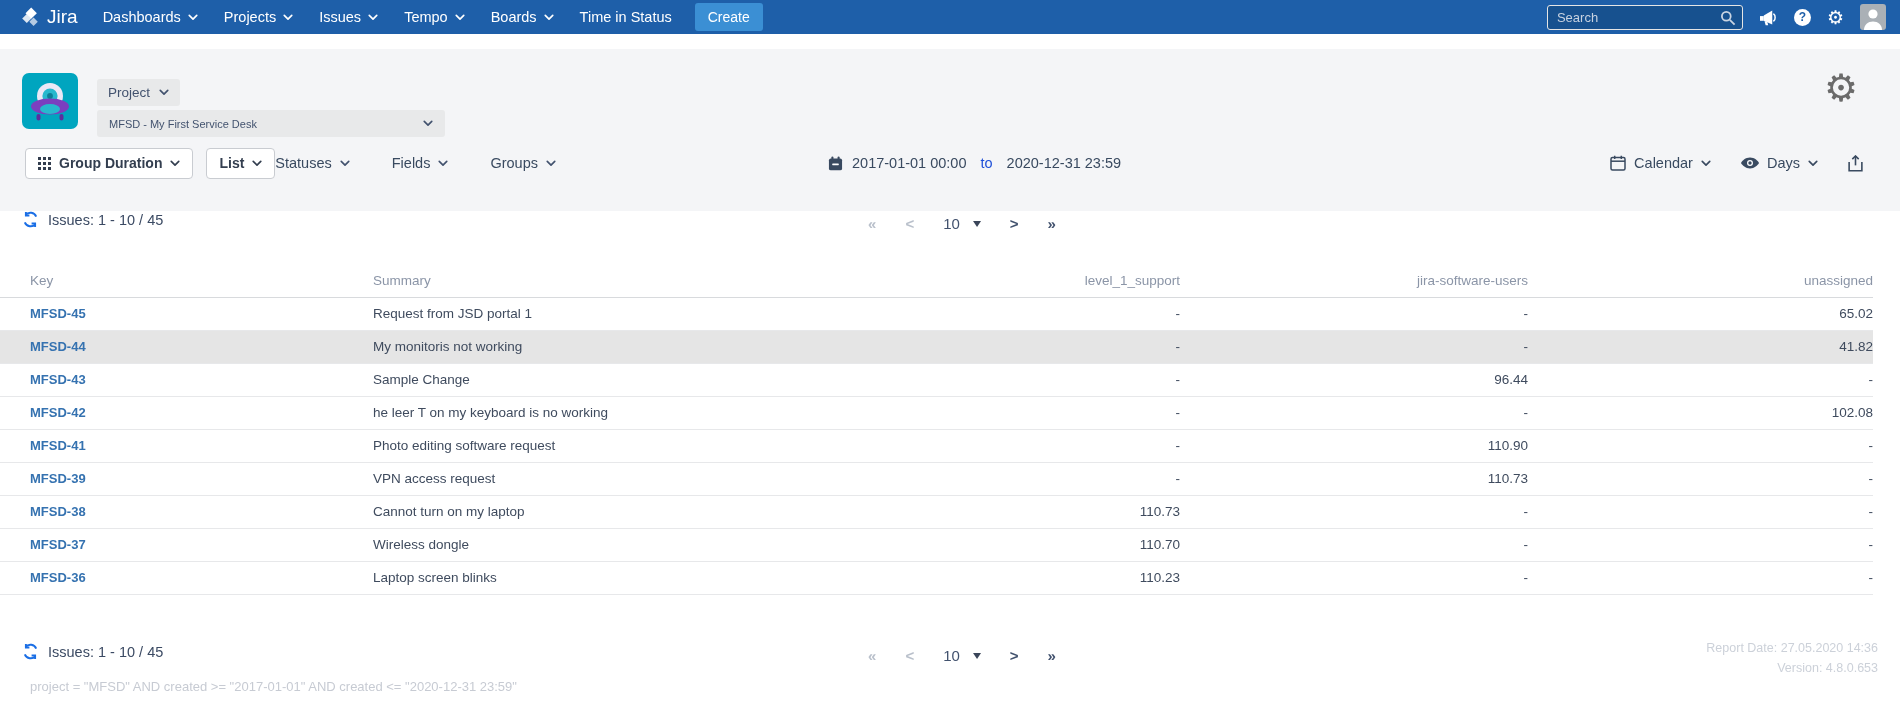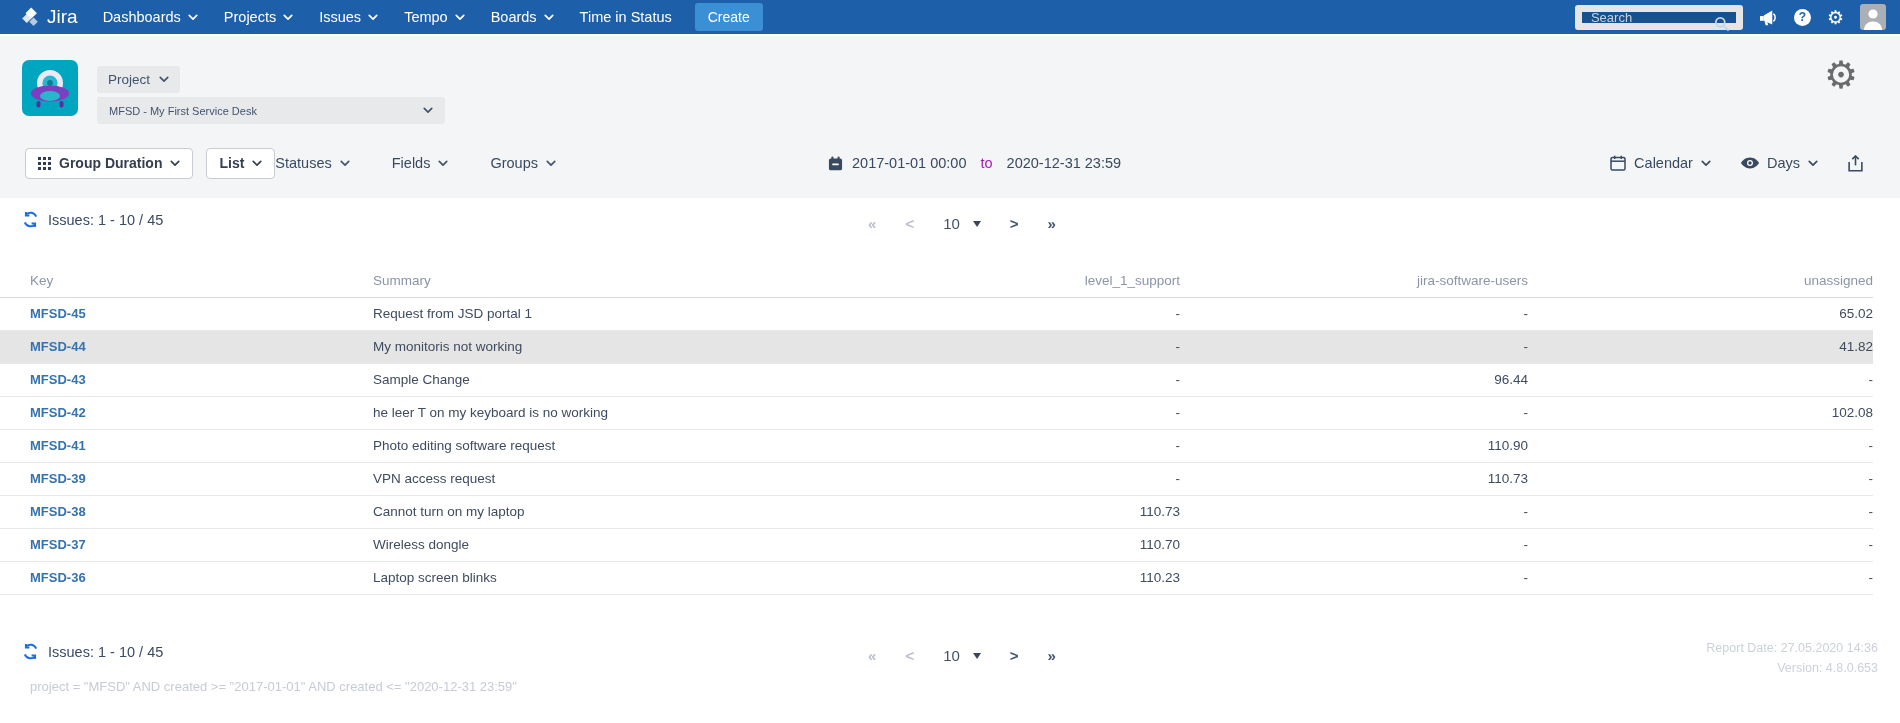--- a/index.html
+++ b/index.html
@@ -7,44 +7,44 @@
   body{position:relative;font-family:"Liberation Sans",sans-serif;background:#fff;overflow:hidden;color:#42526e}
   svg{display:block}
 
   
   .navbar{position:absolute;top:0;left:0;width:1900px;height:34px;background:#1e5fa9;display:flex;align-items:center;padding:0 14px;color:#fff}
   .logo{display:flex;align-items:center;gap:5px;font-size:19px;font-weight:500;margin-left:6px;cursor:pointer}
   .nav-items{display:flex;align-items:center;margin-left:12px;height:44px}
   .nav-item{display:flex;align-items:center;gap:7px;padding:0 13px;font-size:14.5px;height:34px;cursor:pointer;white-space:nowrap}
   .create-btn{margin-left:10px;background:#3b8fd4;color:#fff;border:none;border-radius:3px;font-size:14px;padding:6px 13px;font-family:inherit;cursor:pointer}
   .nav-right{margin-left:auto;display:flex;align-items:center;gap:16px}
-  .searchbox{position:relative;width:168px;height:25px;background:#17518f;border:7px solid #e5e5e5;border-radius:3px}
+  .searchbox{position:relative;width:196px;height:25px;background:#17518f;border:1px solid #e5e5e5;border-radius:3px}
   .searchbox input{position:absolute;inset:0;background:transparent;border:none;outline:none;color:#fff;font-size:13px;padding:0 28px 0 9px;font-family:inherit}
   .searchbox input::placeholder{color:#c7d2e0}
   .searchbox .mag{position:absolute;right:6px;top:4px}
   .help-icon{width:17px;height:17px;border-radius:50%;background:#fff;color:#1e5fa9;font-size:12px;font-weight:700;display:flex;align-items:center;justify-content:center;cursor:pointer}
   .gear-nav{font-size:19px;line-height:1;color:#fff;cursor:pointer}
   .avatar{cursor:pointer}
 
   
-  .band{position:absolute;top:36px;left:0;width:1900px;height:162px;background:#f4f5f7}
+  .band{position:absolute;top:49px;left:0;width:1900px;height:162px;background:#f4f5f7}
   .proj-avatar{position:absolute;left:22px;top:24px;cursor:pointer}
   .scope-btn{position:absolute;left:97px;top:30px;height:27px;background:#e8e9ea;border:none;border-radius:3px;display:inline-flex;align-items:center;gap:9px;padding:0 11px;font-size:13.5px;color:#42526e;font-family:inherit;cursor:pointer}
   .proj-select{position:absolute;left:97px;top:61px;width:348px;height:27px;background:#e8e9ea;border-radius:3px;display:flex;align-items:center;justify-content:space-between;padding:0 12px;font-size:11px;color:#42526e;cursor:pointer}
   .page-gear{position:absolute;left:1824px;top:20px;font-size:38px;line-height:1;color:#6b6b6b;cursor:pointer}
 
   
   .toolbar{position:absolute;top:147px;left:0;width:1900px;height:32px;font-size:14.5px;color:#394a60}
   .tb-left{position:absolute;left:25px;top:0;height:32px;display:flex;align-items:center}
   .btn{height:31px;background:#fff;border:1px solid #c9ccd1;border-radius:4px;display:inline-flex;align-items:center;gap:8px;padding:0 12px;font-size:14px;font-weight:700;color:#333e4f;font-family:inherit;cursor:pointer}
   .btn-list{margin-left:13px}
   .tb-menus{display:flex;align-items:center;gap:42px;}
   .tb-menu{display:flex;align-items:center;gap:8px;cursor:pointer}
   .tb-date{position:absolute;left:828px;top:0;height:32px;display:flex;align-items:center;gap:9px;cursor:pointer}
-  .tb-date .sep{margin:0 5px;color:#a21caf}
+  .tb-date .sep{margin:0 5px;color:#1d4ed8}
   .tb-right{position:absolute;right:37px;top:0;height:32px;display:flex;align-items:center;gap:30px}
   .tb-group{display:flex;align-items:center;gap:8px;cursor:pointer}
 
   
   .issues-line{position:absolute;display:flex;align-items:center;gap:9px;font-size:14.5px;color:#3b4a63}
   .issues-top{top:211px;left:22px}
   .issues-bottom{top:643px;left:22px}
   .refresh{cursor:pointer}
   .pager{position:absolute;left:calc(50% + 12px);transform:translateX(-50%);display:flex;align-items:center;gap:29px;font-size:15px;color:#42526e}
   #pager-top{top:215px}

